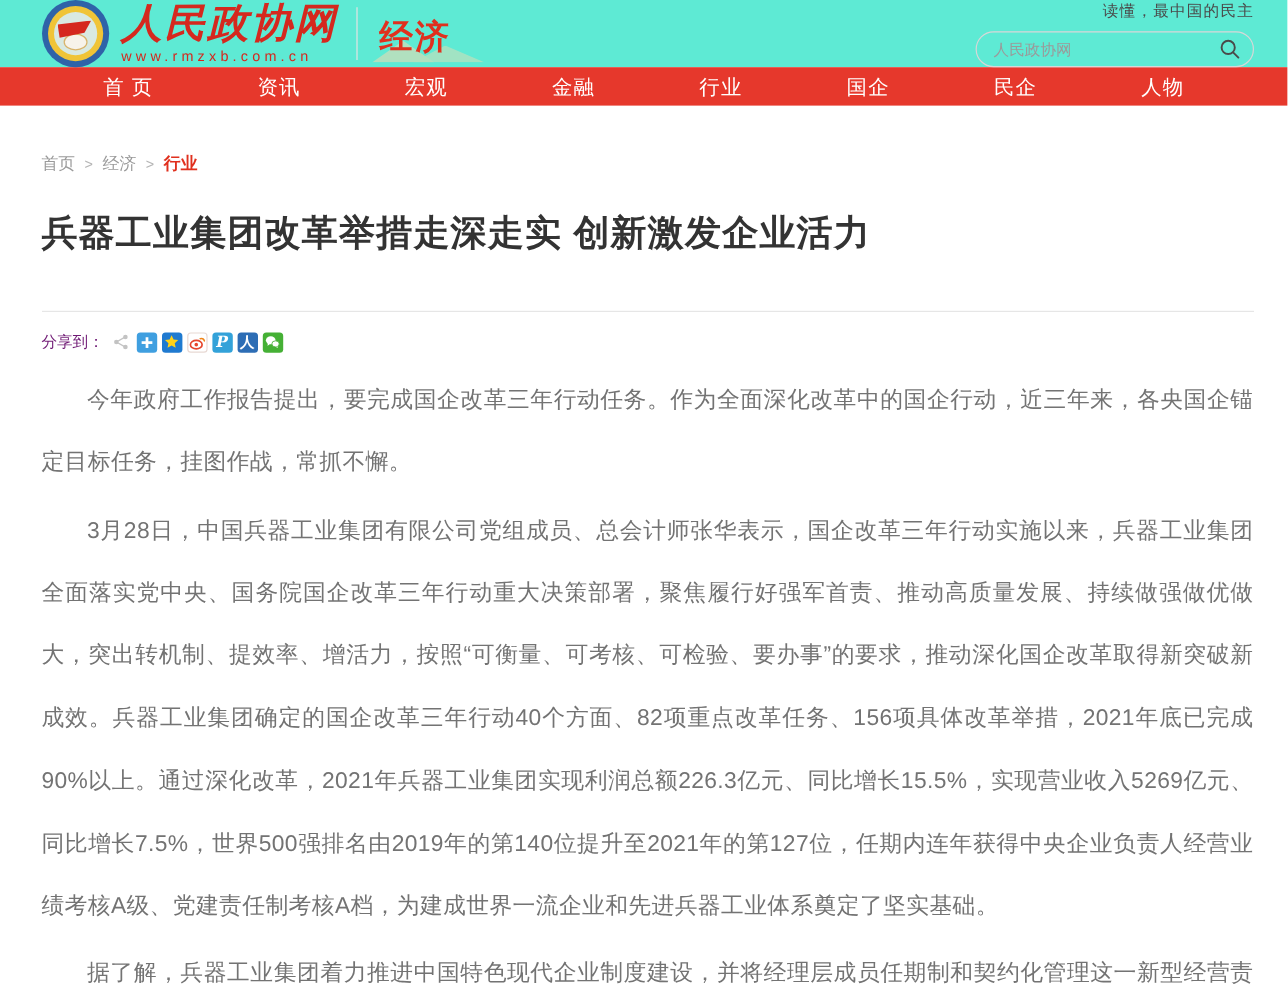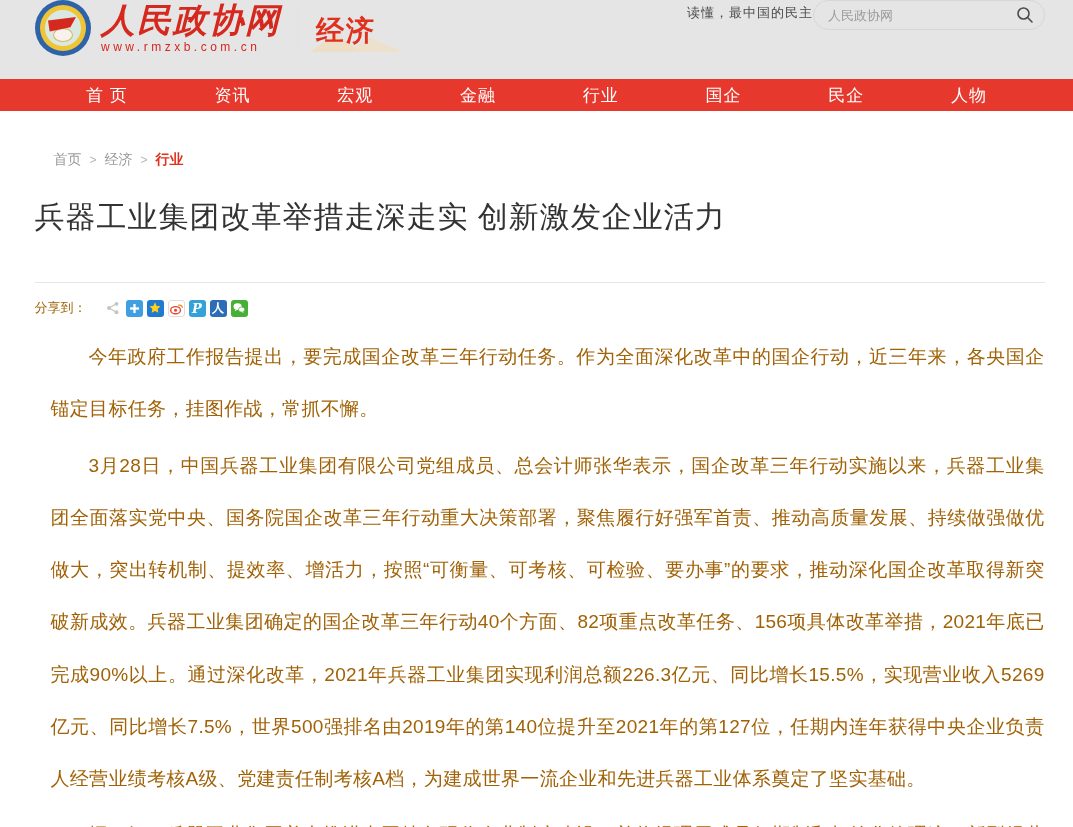--- a/index.html
+++ b/index.html
@@ -5,22 +5,22 @@
   * { margin:0; padding:0; box-sizing:border-box; }
   html,body { background:#ffffff; }
   body {
     width:1073px; height:827px; margin:0 auto; overflow:hidden;
     font-family:"Liberation Sans","DejaVu Sans",sans-serif;
     color:#404040;
   }
 
   
   .site-header{
-    height:79px; display:flex; align-items:flex-start; justify-content:space-between;
-    padding:0 20px 0 35px; background:#e5e5e5;
+    height:56px; display:flex; align-items:flex-end; justify-content:space-between;
+    padding:0 20px 0 35px; background:#5eead4;
   }
   .header-left{ display:flex; align-items:center; }
   .logo{ display:flex; align-items:center; cursor:pointer; }
   .emblem{ width:56px; height:56px; border-radius:50%; background:#2f63a8; position:relative; flex:none; }
   .emblem::before{ content:""; position:absolute; inset:5px; border-radius:50%; background:#f0c437; }
   .emblem::after{ content:""; position:absolute; inset:10px; border-radius:50%; background:#d9e9e1; }
   .emblem .flag{ position:absolute; z-index:2; left:13px; top:17px; width:28px; height:17px;
     background:#d5281e; clip-path:polygon(0 20%,100% 0,80% 60%,6% 85%); }
   .emblem .globe{ position:absolute; z-index:1; left:18px; top:28px; width:20px; height:14px;
     border-radius:50%; background:#f7f3ea; border:1px solid #d8b36a; }
@@ -29,64 +29,64 @@
     font-size:34px; line-height:36px; color:#d5281e; letter-spacing:2px; }
   .logo-url{ font-size:12px; font-weight:normal; color:#d5281e; letter-spacing:3.5px; margin-top:2px; }
   .header-divider{ width:1px; height:44px; background:#e3e3e3; margin:0 18px 0 16px; }
   .section-label{ position:relative; padding-top:6px; }
   .section-name{ position:relative; z-index:2; font-size:28px; font-weight:bold; color:#e0301e; letter-spacing:2px; }
   .mountains{ position:absolute; z-index:1; left:-6px; top:26px; width:96px; height:20px; opacity:.55; }
   .mountains i{ position:absolute; bottom:0; display:block; background:#f6d9ae; }
   .mountains i.m1{ left:0;  width:52px; height:18px; clip-path:polygon(50% 0,100% 100%,0 100%); }
   .mountains i.m2{ left:34px; width:60px; height:14px; clip-path:polygon(45% 0,100% 100%,0 100%); opacity:.8; }
 
-  .header-right{ display:flex; align-items:flex-end; padding-right:8px; }
+  .header-right{ display:flex; flex-direction:column; align-items:flex-end; padding-right:8px; }
   .slogan{ font-size:13px; color:#4a4a4a; letter-spacing:1px; margin-bottom:8px; }
   .searchbox{ width:232px; height:30px; border:1px solid #d7d7d7; border-radius:16px;
     display:flex; align-items:center; padding:0 10px 0 14px; }
   .searchbox input{ border:none; outline:none; flex:1; font-size:13px; color:#333;
     font-family:inherit; background:transparent; }
   .searchbox input::placeholder{ color:#9a9a9a; }
   .search-icon{ width:18px; height:18px; display:flex; cursor:pointer; }
 
   
   .main-nav{ height:32px; background:#e6382c; display:flex; align-items:center;
     justify-content:space-between; padding:0 86px; }
   .nav-item{ color:#ffffff; font-size:17px; text-decoration:none; letter-spacing:1px; cursor:pointer; }
 
   
   .content{ width:1016px; margin:0 auto; padding-left:6px; }
-  .breadcrumb{ margin-top:40px; font-size:14px; color:#9a9a9a; display:flex; align-items:center;margin-left:19px; }
+  .breadcrumb{ margin-top:40px; font-size:14px; color:#9a9a9a; display:flex; align-items:center; }
   .breadcrumb .crumb{ color:#9a9a9a; text-decoration:none; cursor:pointer; }
   .breadcrumb .sep{ margin:0 8px; color:#b5b5b5; font-size:12px; }
   .breadcrumb .crumb.current{ color:#e0301e; font-weight:bold; cursor:default; }
 
-  .article-title{ margin-top:28px; font-size:30px; font-weight:normal; color:#333333; letter-spacing:1px; }
+  .article-title{ margin-top:28px; font-size:30px; font-weight:bold; color:#333333; letter-spacing:1px; }
 
   .title-rule{ border:none; border-top:1px solid #e6e6e6; margin-top:44px; }
 
   .meta-row{ margin-top:16px; display:flex; align-items:center; justify-content:space-between; }
   .meta-left{ font-size:13px; color:#999999; display:flex; align-items:center; }
   .meta-pipe{ margin:0 10px; color:#cccccc; }
   .share-row{ display:flex; align-items:center; }
-  .share-label{ font-size:13px; color:#a16207; margin-right:14px; }
+  .share-label{ font-size:13px; color:#701a75; margin-right:2px; }
   .share-ico{ width:17px; height:17px; border-radius:3px; margin-left:4px; display:inline-flex;
     align-items:center; justify-content:center; cursor:pointer; flex:none; overflow:hidden; }
   .ico-net{ background:transparent; }
   .ico-plus{ background:#3f9fe0; }
   .ico-qzone{ background:#1f7ad0; }
   .ico-weibo{ background:#ffffff; border:1px solid #e8d9d4; }
   .ico-p{ background:#33a2d9; color:#fff; font-family:"DejaVu Serif","Liberation Serif",serif;
     font-style:italic; font-weight:bold; font-size:13px; }
   .ico-ren{ background:#2d6db5; color:#fff; font-size:12px; font-weight:bold; }
   .ico-wechat{ background:#45b035; }
 
   .article-body{ margin-top:14px; }
-  .article-body p{ font-size:19px; line-height:2.75; color:#a16207; text-indent:2em;
-    text-align:justify; margin-bottom:4px; letter-spacing:0.3px;margin-left:16px; }
+  .article-body p{ font-size:19px; line-height:2.75; color:#737373; text-indent:2em;
+    text-align:justify; margin-bottom:4px; letter-spacing:0.3px; }
 </style>
 </head>
 <body>
 
 <header class="site-header">
   <div class="header-left">
     <div class="logo">
       <div class="emblem">
         <span class="flag"></span>
           <span class="globe"></span>

